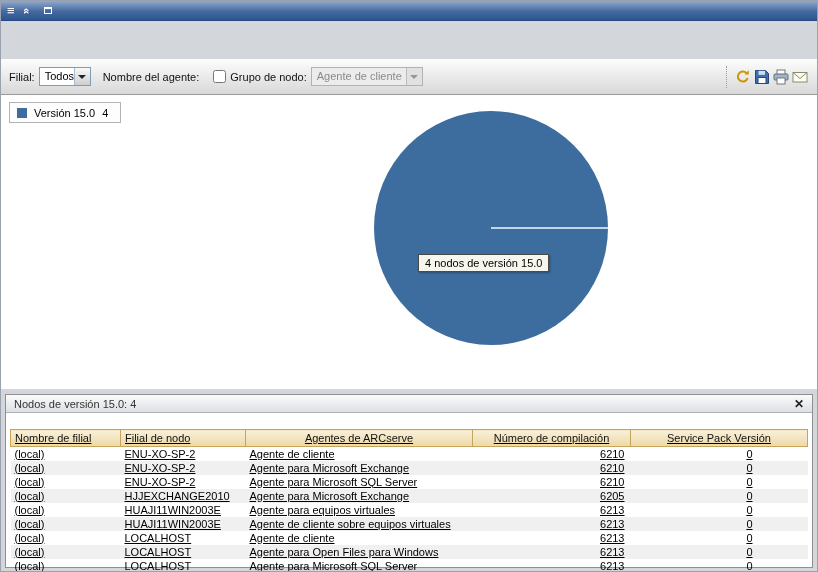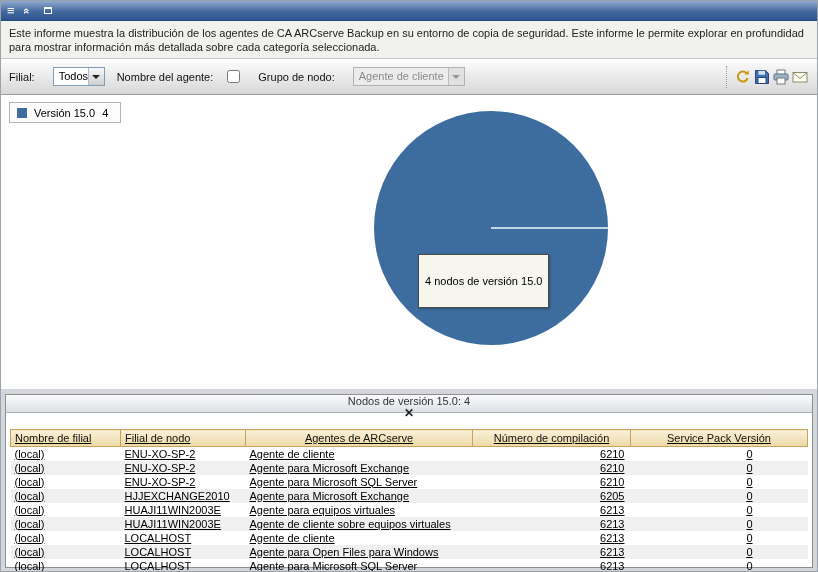--- a/index.html
+++ b/index.html
@@ -21,21 +21,21 @@
 
   
   .desc { position:absolute; top:20px; left:0; right:0; height:38px;
     background:#f1f1ee; border-bottom:1px solid #c6c6c6;
     padding:5px 8px; line-height:14px; color:#222; }
 
   
   .toolbar { position:absolute; top:58px; left:0; right:0; height:36px;
     background:linear-gradient(#fdfdfd, #d8d8d8); border-bottom:1px solid #9b9b9b;
     display:flex; align-items:center; padding:0 8px; }
-  .grp { display:flex; align-items:center; gap:18px; margin-right:12px; }
+  .grp { display:flex; align-items:center; gap:4px; margin-right:12px; }
   .flabel { white-space:nowrap; color:#111; }
   .dropdown { display:inline-flex; align-items:stretch; height:19px;
     border:1px solid #7f9db9; background:#fff; cursor:pointer; }
   .dd-text { flex:1; padding:2px 4px 0 5px; white-space:nowrap; overflow:hidden;text-align:center; }
   .dd-btn { width:16px; background:linear-gradient(#f8f8f8,#cfcfcf);
     border-left:1px solid #a9bdd2; display:flex; align-items:center; justify-content:center; }
   .dd-arrow { width:0; height:0; border-left:4px solid transparent;
     border-right:4px solid transparent; border-top:4px solid #222; }
   .w1 { width:52px; } .w2 { width:124px; } .w3 { width:112px; }
   .dropdown.disabled { background:#ececec; color:#8a8a8a; border-color:#b2b2b2; cursor:default; }
@@ -50,29 +50,29 @@
   
   .chart-area { position:absolute; top:94px; left:0; right:0; height:294px; background:#fff; }
   .legend { position:absolute; left:8px; top:7px; height:21px;
     display:flex; align-items:center; gap:7px; border:1px solid #b3b3b3;
     background:#fdfdfd; padding:0 12px 0 7px;text-align:center; }
   .swatch { width:10px; height:10px; display:inline-block; }
   .pie { position:absolute; left:373px; top:16px; width:234px; height:234px;
     border-radius:50%; cursor:pointer; }
   .pie-line { position:absolute; left:490px; top:132px; width:117px; height:2px; background:#c2d6e6; }
   .tooltip { position:absolute; left:417px; top:159px; background:#f6f6ee;
-    border:1px solid #4a4a4a; padding:20px 6px; white-space:nowrap;
+    border:1px solid #4a4a4a; padding:2px 6px; white-space:nowrap;
     box-shadow:1px 1px 2px rgba(0,0,0,.3); }
 
   
   .panel { position:absolute; left:4px; right:4px; top:393px; bottom:3px;
     background:#fff; border:1px solid #8f8f8f; }
   .panel-header { height:18px; background:linear-gradient(#fbfbfb,#dde0e4);
     border-bottom:1px solid #aeb2b8; display:flex; align-items:center;
-    justify-content:space-between; padding:0 8px; color:#333;flex-direction:column; }
+    justify-content:space-between; padding:0 8px; color:#333; }
   .close { font-weight:bold; color:#222; font-size:12px; cursor:pointer; line-height:1; }
 
   table.grid { border-collapse:collapse; table-layout:fixed;
     width:calc(100% - 8px); margin:16px 4px 0 4px; font-size:11px;text-decoration:underline; }
   .grid th { background:linear-gradient(#f9f0d8,#ecd9a6); border:1px solid #c7a45c;
     height:17px; padding:1px 4px; font-weight:normal; color:#111;
     white-space:nowrap; overflow:hidden; text-align:center; }
   .grid th:nth-child(1), .grid th:nth-child(2) { text-align:left; }
   .grid td { height:14px; padding:0 4px; white-space:nowrap; overflow:hidden; color:#000; }
   .grid tbody tr:nth-child(even) td { background:#f0f0f0; }
@@ -90,21 +90,20 @@
     <span class="tb-right">
       <span class="tb-btn">
           <span class="chev">«</span>
         </span>
       <span class="tb-btn">
           <span class="winbox"></span>
         </span>
     </span>
   </div>
 
-  <div class="desc">Este informe muestra la distribución de los agentes de CA ARCserve Backup en su entorno de copia de seguridad. Este informe le permite explorar en profundidad para mostrar información más detallada sobre cada categoría seleccionada.</div>
 
   <div class="toolbar">
     <div class="grp">
       <span class="flabel">Filial:</span>
       <div class="dropdown w1">
         <span class="dd-text">Todos</span>
         <span class="dd-btn">
             <span class="dd-arrow"></span>
           </span>
       </div>

